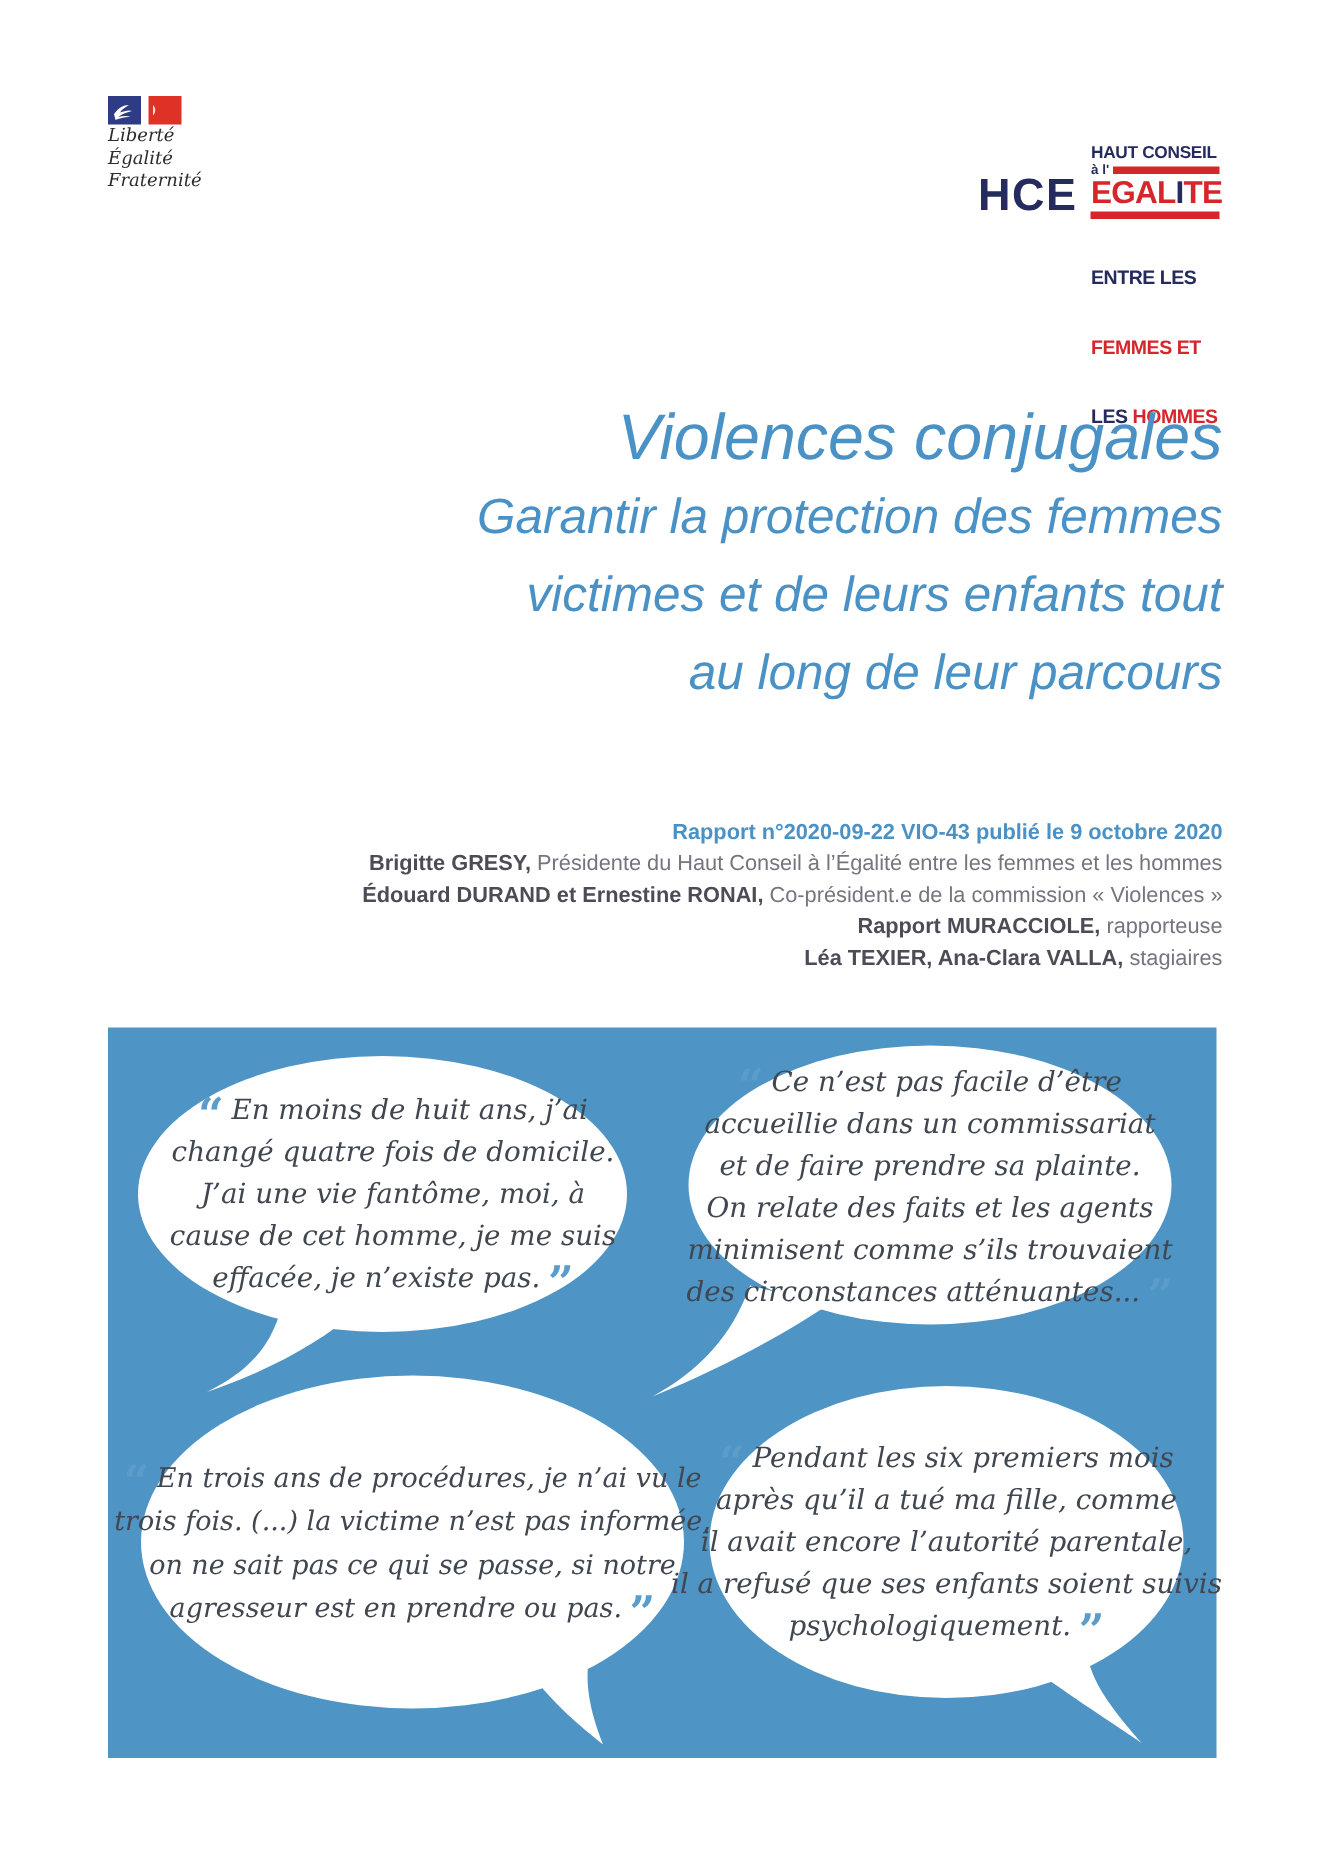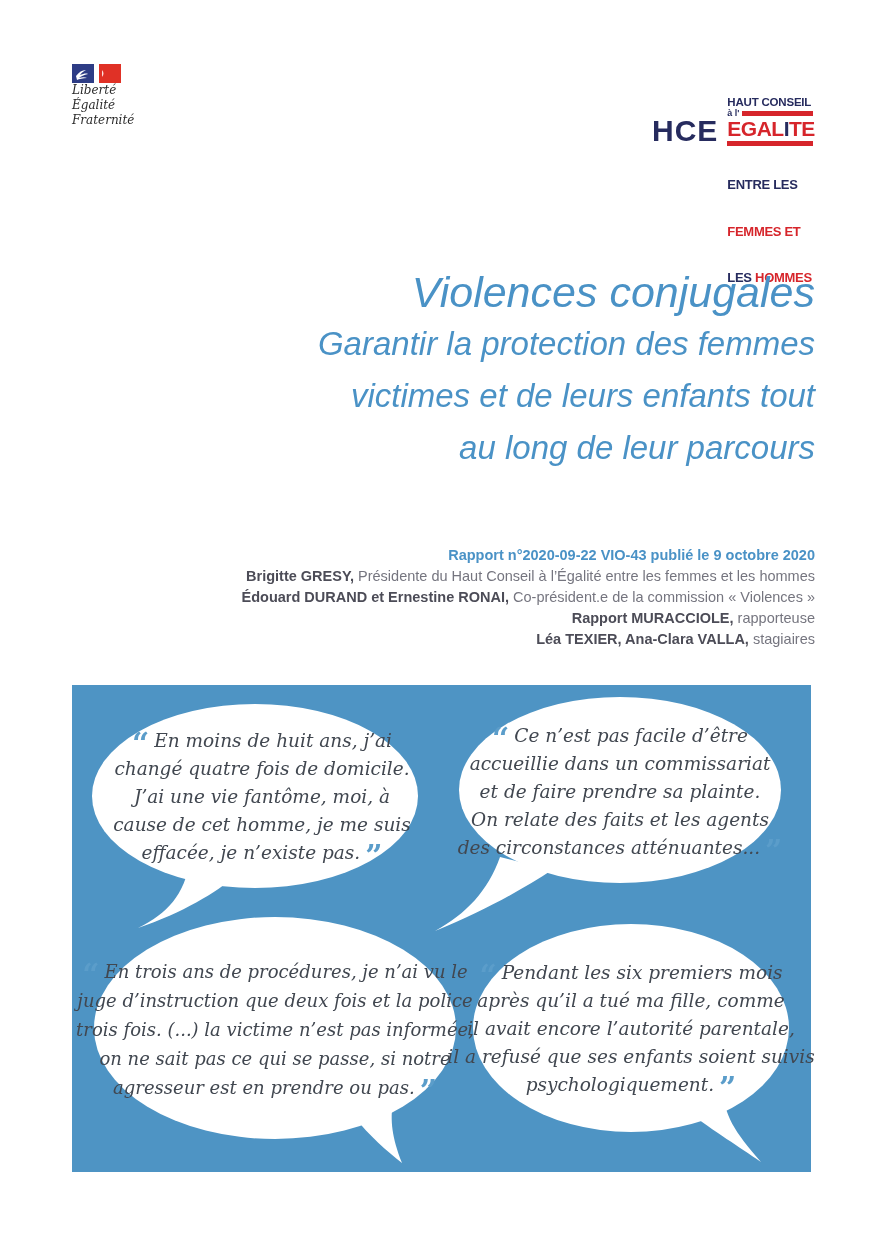--- a/index.html
+++ b/index.html
@@ -135,26 +135,26 @@
       <div>J’ai une vie fantôme, moi, à</div>
       <div>cause de cet homme, je me suis</div>
       <div><span>effacée, je n’existe pas.</span><span class="cq">”</span></div>
     </div>
 
     <div class="bubble-text" style="left:548px;top:107px;">
       <div><span class="oq">“</span><span>Ce n’est pas facile d’être</span></div>
       <div>accueillie dans un commissariat</div>
       <div>et de faire prendre sa plainte.</div>
       <div>On relate des faits et les agents</div>
+      <div>minimisent comme s’ils trouvaient</div>
       <div><span>des circonstances atténuantes...</span><span class="cq">”</span></div>
     </div>
 
     <div class="bubble-text wide" style="left:203px;top:344px;">
       <div><span class="oq">“</span><span>En trois ans de procédures, je n’ai vu le</span></div>
-      <div>juge d’instruction que deux fois et la police</div>
       <div>trois fois. (...) la victime n’est pas informée,</div>
       <div>on ne sait pas ce qui se passe, si notre</div>
       <div><span>agresseur est en prendre ou pas.</span><span class="cq">”</span></div>
     </div>
 
     <div class="bubble-text" style="left:559px;top:344px;">
       <div><span class="oq">“</span><span>Pendant les six premiers mois</span></div>
       <div>après qu’il a tué ma fille, comme</div>
       <div>il avait encore l’autorité parentale,</div>
       <div>il a refusé que ses enfants soient suivis</div>

